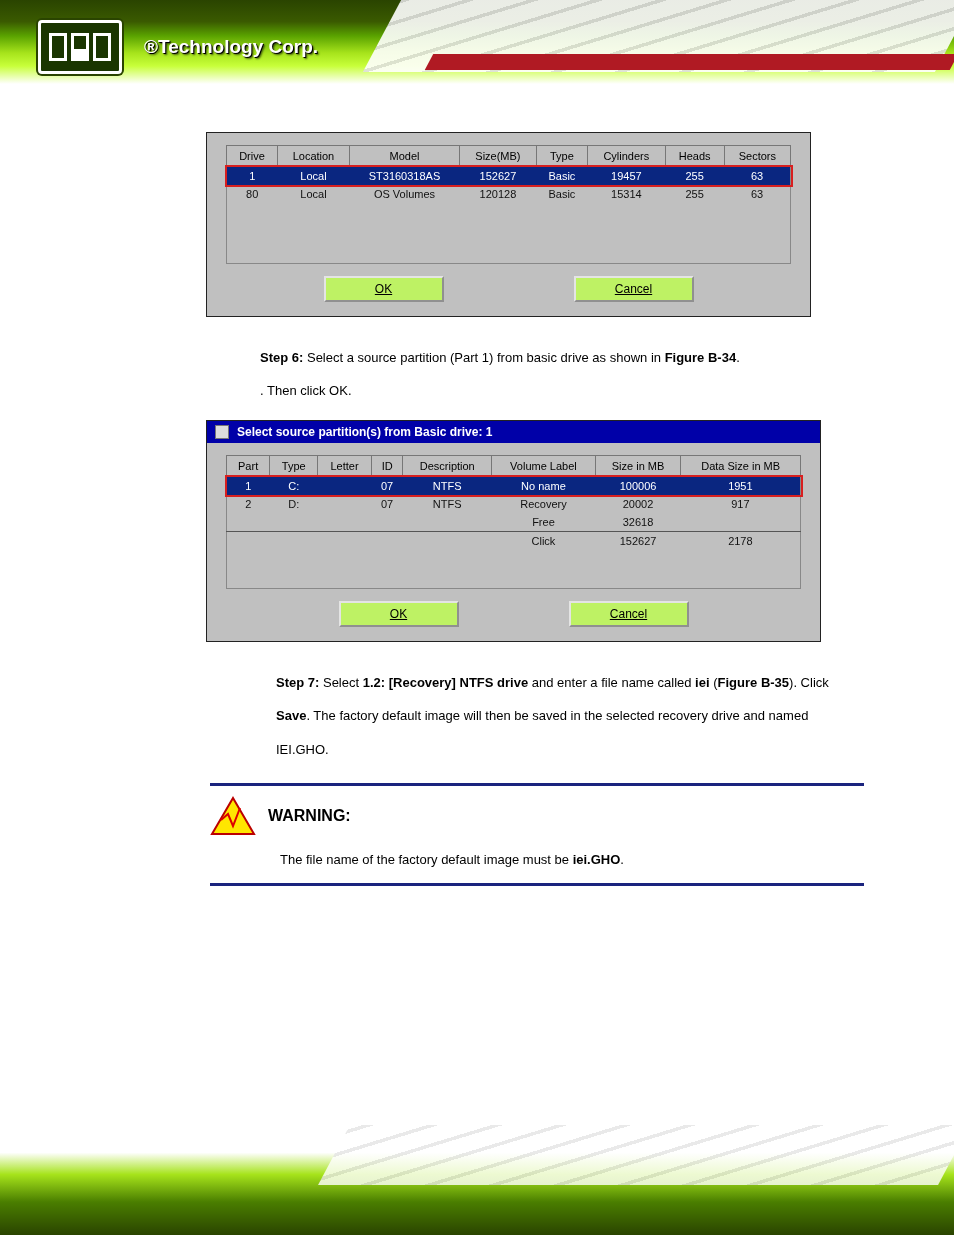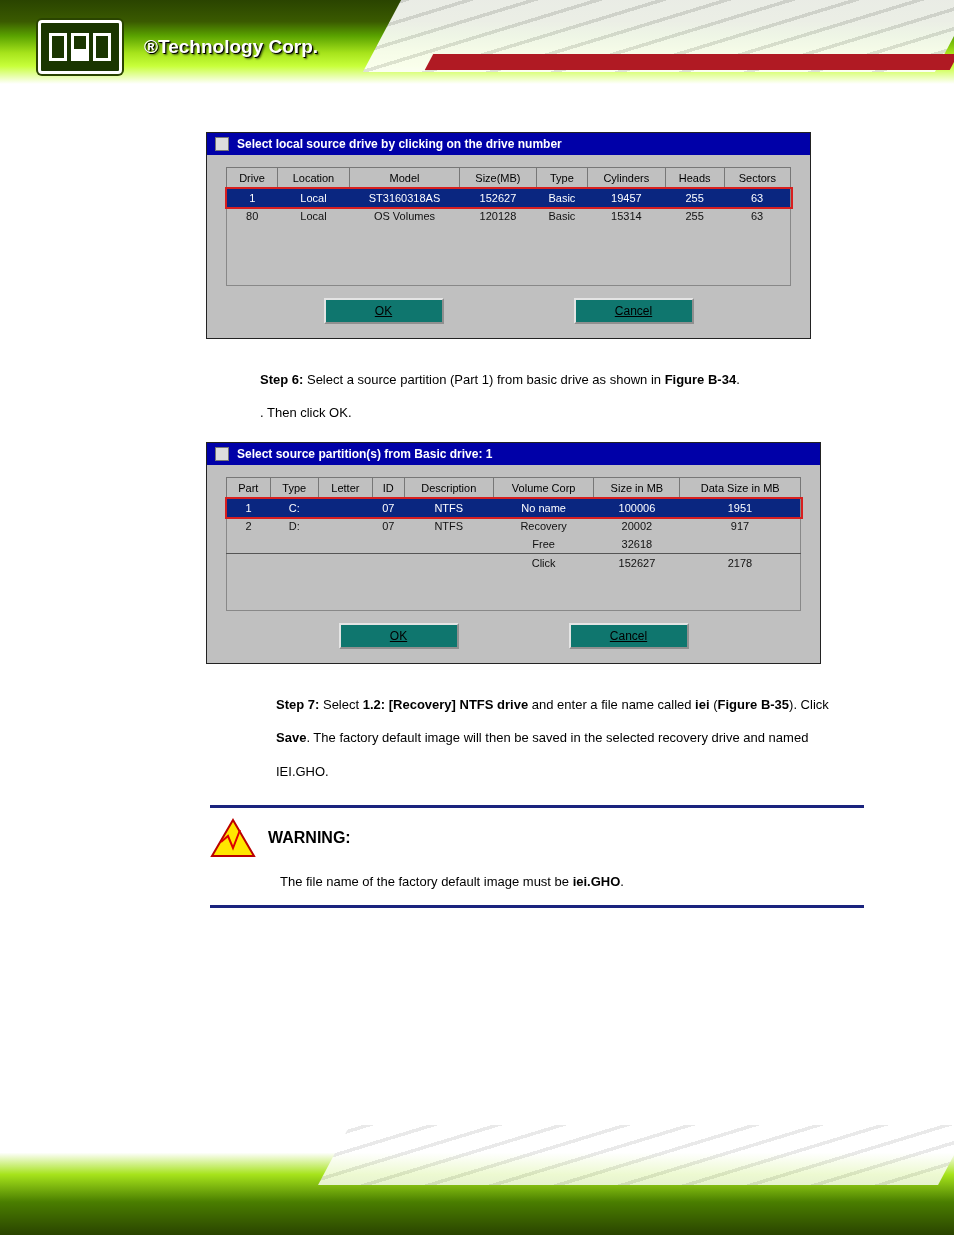--- a/index.html
+++ b/index.html
@@ -20,21 +20,21 @@
 .ttl{background:#0000a8;color:#fff;padding:4px 8px;font-weight:bold;display:flex;align-items:center;gap:8px}
 .ttl::before{content:"";width:12px;height:12px;border:1px solid #777;background:#ddd;display:inline-block}
 .gbody{background:#c0c0c0;padding:12px 19px 14px}
 .tbl{width:100%;border-collapse:collapse;background:#c0c0c0;border:1px solid #888;font-size:11px}
 .tbl th{border:1px solid #777;padding:4px 6px;font-weight:normal;background:#c0c0c0;text-align:center}
 .tbl td{padding:3px 6px;text-align:center;color:#111}
 .hl{background:#0a2680;color:#fff;outline:2px solid #d81f1f}
 .hl td{color:#fff}
 .dk{color:#2a2a2a}
 .btnrow{display:flex;justify-content:center;gap:130px;margin-top:12px}
-.gbtn{width:120px;height:26px;border:2px outset #e4e4e4;background:#0f766e;text-align:center;line-height:22px;font-size:12px}
+.gbtn{width:120px;height:26px;border:2px outset #e4e4e4;background:#bef264;text-align:center;line-height:22px;font-size:12px}
 .instr{margin:24px 90px 10px 260px;line-height:2.6}
 .hr{height:3px;background:#1a237e;margin:16px 90px 10px 210px}
 .warn{margin:4px 0 4px 210px;display:flex;align-items:center;gap:12px}
 .tri{width:46px;height:40px;position:relative}
 .tri svg{width:46px;height:40px}
 .note{margin:16px 90px 10px 280px}
 .bl{font-weight:bold}
 .sep td{border-top:1px solid #555}
 </style>
 </head>
@@ -47,21 +47,20 @@
     <div class="logo-box">
       <div></div>
         <div class="logocirc" style="border-radius:0;width:18px;height:28px;border:3px solid #fff;border-bottom-width:12px"></div>
         <div></div>
     </div>
     <span class="tag">®Technology Corp.</span>
   </div>
 </div>
 
 <div class="shot s1">
-  <div class="ttl">Select local source drive by clicking on the drive number</div>
   <div class="gbody">
     <table class="tbl">
       <thead>
           <tr>
         <th>Drive</th>
         <th>Location</th>
         <th>Model</th>
         <th>Size(MB)</th>
         <th>Type</th>
         <th>Cylinders</th>
@@ -112,21 +111,21 @@
   <div class="ttl">Select source partition(s) from Basic drive: 1</div>
   <div class="gbody">
     <table class="tbl">
       <thead>
           <tr>
         <th>Part</th>
         <th>Type</th>
         <th>Letter</th>
         <th>ID</th>
         <th>Description</th>
-        <th>Volume Corp</th>
+        <th>Volume Label</th>
         <th>Size in MB</th>
         <th>Data Size in MB</th>
       </tr>
         </thead>
       <tbody>
         <tr class="hl">
           <td>1</td>
           <td>C:</td>
           <td></td>
           <td>07</td>

